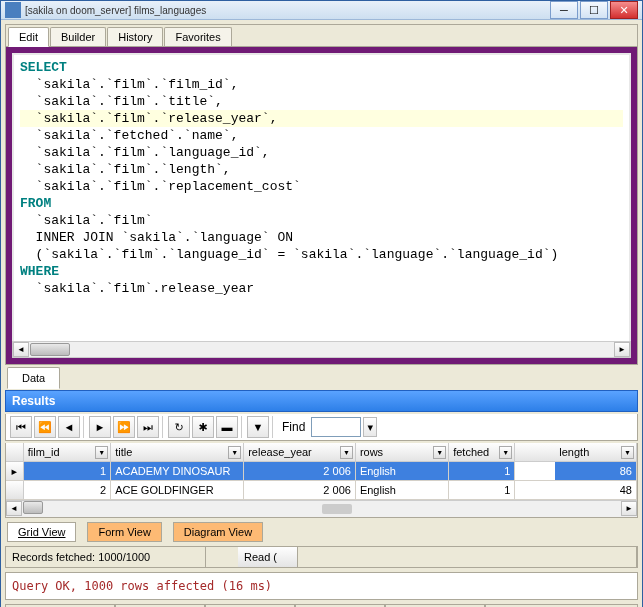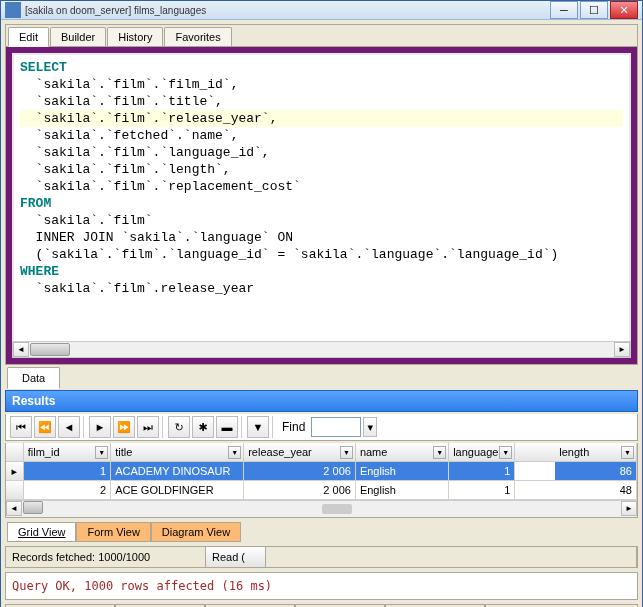--- a/index.html
+++ b/index.html
@@ -36,24 +36,24 @@
 .gh { border-right: 1px solid #ccc; padding: 3px 4px; font-size: 11px; position: relative; display: flex; align-items: center; }
 .gh .dd { position: absolute; right: 2px; width: 13px; height: 13px; background: linear-gradient(#fefefe,#e0e0e0); border: 1px solid #aaa; font-size: 7px; display: flex; align-items: center; justify-content: center; }
 .grid-row { display: flex; border-bottom: 1px solid #d4d0c8; font-size: 11px; }
 .grid-row.sel .gc:not(.rowhdr) { background: #3e80df; color: #fff; }
 .gc { border-right: 1px solid #d4d0c8; padding: 2px 4px; height: 18px; display: flex; align-items: center; }
 .gc.num { justify-content: flex-end; }
 .gc.rowhdr { background: linear-gradient(#fefefe,#e4e4e4); width: 18px; border-right: 1px solid #ccc; justify-content: center; }
 .grid-scroll { height: 17px; background: #f0f0f0; border-top: 1px solid #ccc; display: flex; position: relative; }
 .grid-scroll .sb-btn:first-child { }
 .grid-scroll .center-notch { position: absolute; left: 50%; width: 30px; height: 10px; top: 3px; background: #ccc; border-radius: 2px; }
-.viewbtns { display: flex; background: #ece9d8; padding: 2px; gap: 0; }
+.viewbtns { display: flex; background: #ece9d8; padding: 2px; gap: 11px; }
 .vbtn { padding: 3px 10px; border: 1px solid #aca899; background: #fdba74; font-size: 11px; cursor: pointer; }
 .vbtn.active { background: #fff; text-decoration: underline; }
-.stat-row { display: flex; background: #ece9d8; border: 1px solid #aca899; }
+.stat-row { display: flex; background: #ece9d8; border: 1px solid #aca899; gap: 32px; }
 .stat-cell { padding: 2px 6px; border-right: 1px solid #aca899; font-size: 11px; display: flex; align-items: center; height: 20px; }
 .stat-cell.btn { background: linear-gradient(#fefefe,#e4e4e4); cursor: pointer; }
 .query-msg { border: 1px solid #aca899; background: #fff; padding: 6px; font-family: Consolas, monospace; font-size: 12px; color: #a52a2a; margin-top: 2px; }
 .statusbar { display: flex; background: #ece9d8; border-top: 1px solid #aca899; height: 22px; align-items: stretch; margin-top: 2px; }
 .sbcell { border: 1px solid #aca899; border-top: none; padding: 2px 6px; font-size: 11px; display: flex; align-items: center; }
 .c-filmid { width: 90px; } .c-title { width: 137px; } .c-year { width: 115px; } .c-name { width: 96px; } .c-lang { width: 68px; } .c-length { width: 84px; margin-left: 40px; }
 </style>
 </head>
 <body>
 
@@ -135,25 +135,25 @@
           </div>
         <div class="gh c-title">
             <span>title</span>
             <div class="dd">▼</div>
           </div>
         <div class="gh c-year">
             <span>release_year</span>
             <div class="dd">▼</div>
           </div>
         <div class="gh c-name">
-            <span>name</span>
+            <span>rows</span>
             <div class="dd">▼</div>
           </div>
         <div class="gh c-lang">
-            <span>language</span>
+            <span>fetched</span>
             <div class="dd">▼</div>
           </div>
         <div class="gh c-length">
             <span>length</span>
             <div class="dd">▼</div>
           </div>
       </div>
       <div class="grid-row sel">
         <div class="gc rowhdr">▸</div>
         <div class="gc num c-filmid">1</div>

